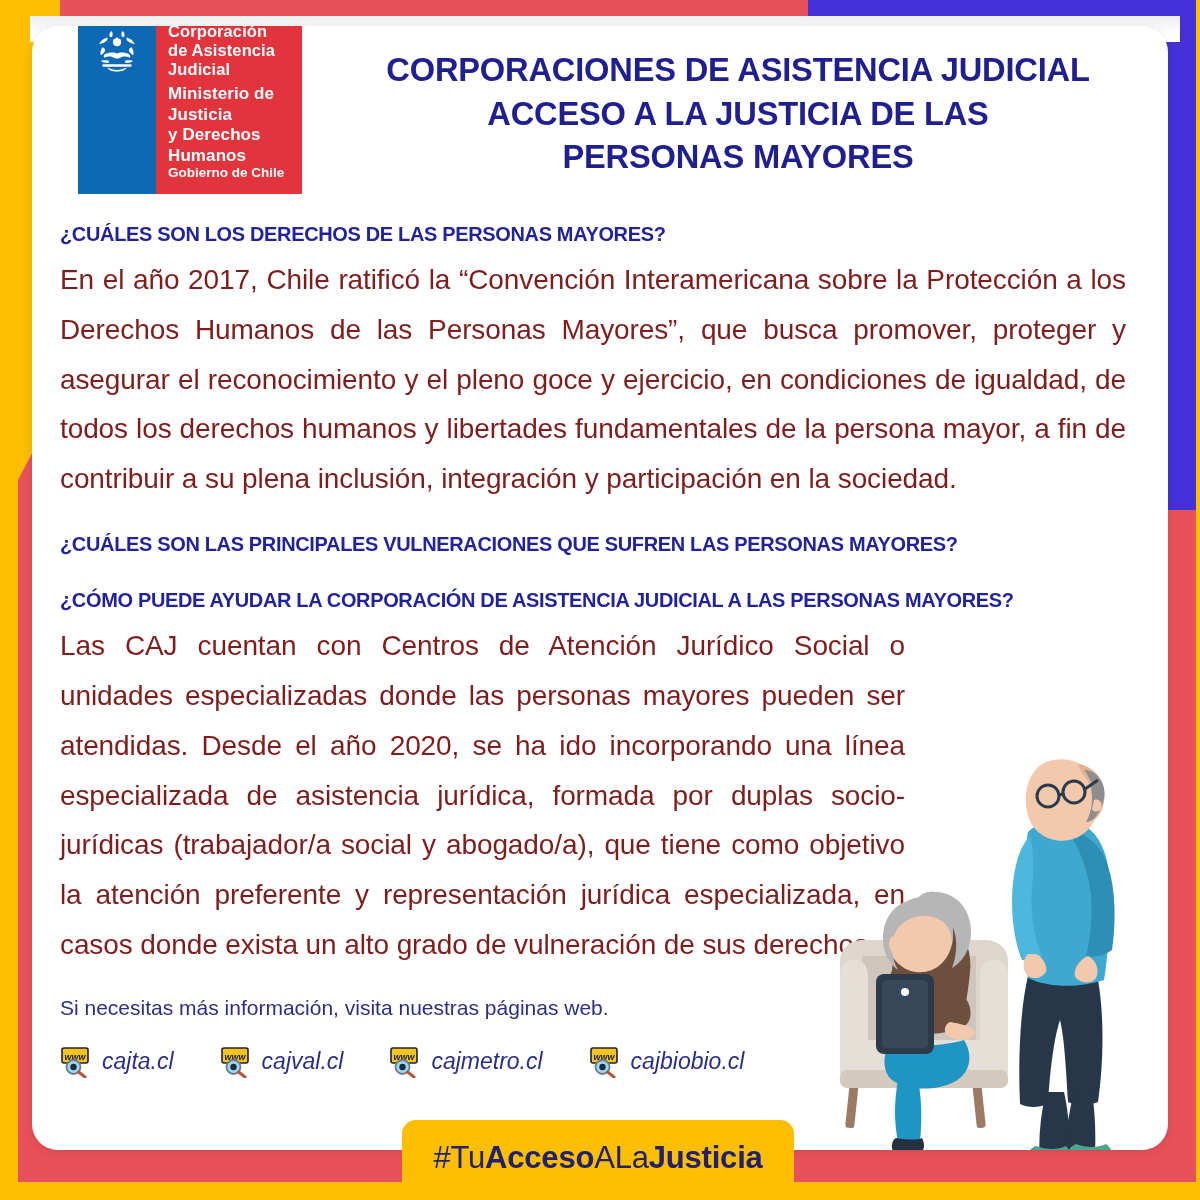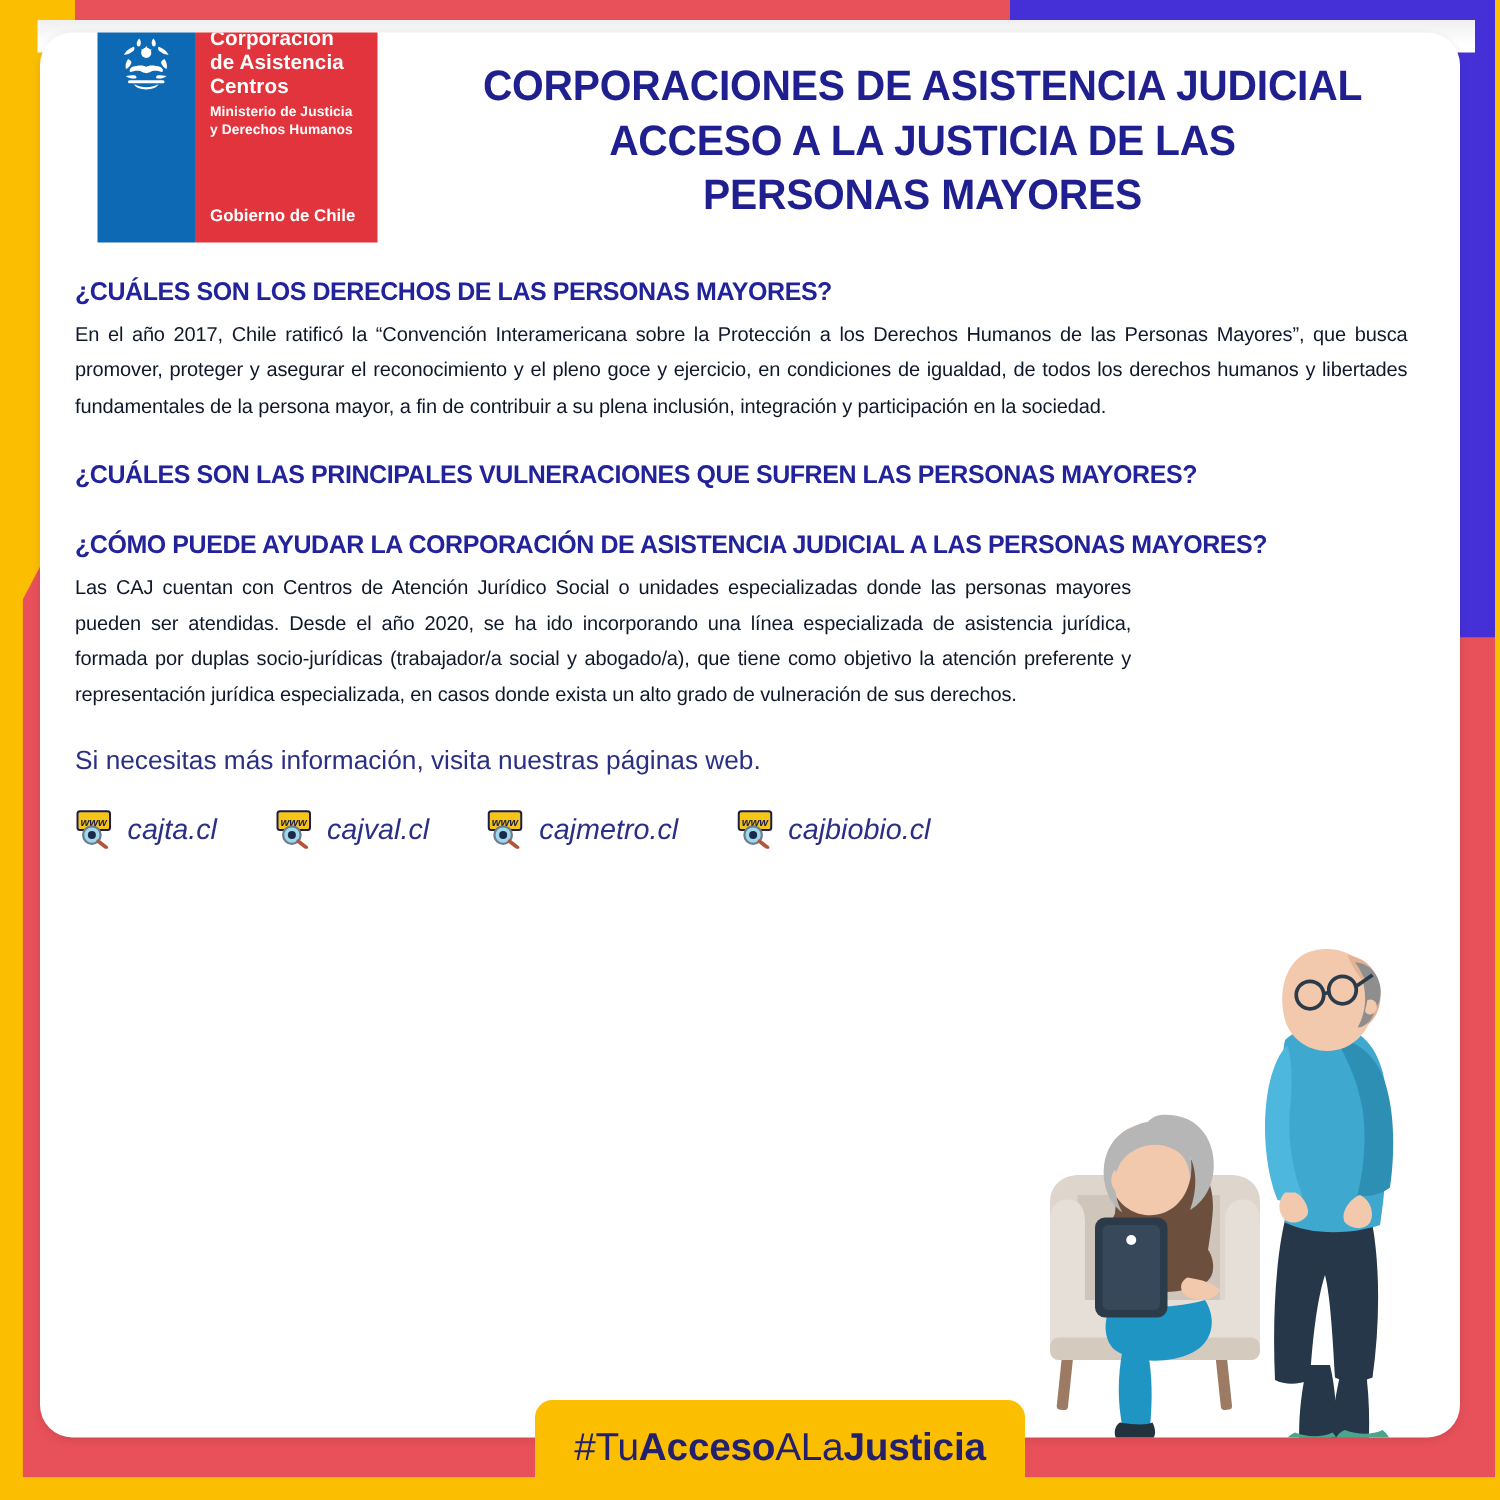--- a/index.html
+++ b/index.html
@@ -74,21 +74,21 @@
     width: 78px; background: #0d69b4;
     display: flex; align-items: flex-start; justify-content: center;
     padding-top: 26px;
   }
   .logo-red {
     flex: 1; background: #e2343c;
     color: #fff; position: relative;
     padding: 22px 6px 0 12px;
   }
   .logo-l1 { font-size: 16.5px; font-weight: 700; line-height: 1.14; letter-spacing: .1px; }
-  .logo-l2 { font-size: 11px; font-weight: 700; line-height: 1.2; margin-top: 6px; letter-spacing: .1px;}
+  .logo-l2 { font-size: 17px; font-weight: 700; line-height: 1.2; margin-top: 6px; letter-spacing: .1px;}
   .logo-l3 { position: absolute; left: 12px; bottom: 14px; font-size: 13.5px; font-weight: 700; }
   .crest { width: 52px; height: 52px; }
 
   .title {
     position: absolute; left: 286px; top: 22px;
     width: 840px;
     text-align: center;
     color: #1f1f8f;
     font-size: 34px;
     font-weight: 700;
@@ -103,22 +103,22 @@
   .qheading {
     color: #22239a;
     font-size: 20.5px;
     font-weight: 700;
     letter-spacing: -0.35px;
     transform: scaleX(.975);
     transform-origin: left center;
     margin-bottom: 9px;
   }
   .ptext {
-    color: #0f172a;
-    font-size: 16px;
+    color: #7f1d1d;
+    font-size: 28px;
     line-height: 1.78;
     text-align: justify;
     letter-spacing: -0.1px;
   }
   .ptext.narrow { width: 845px; }
   .sect { margin-bottom: 26px; }
   .sect.s2 { margin-top: 28px; }
   .sect.s3 { margin-top: 32px; }
 
   .note {
@@ -142,21 +142,21 @@
     position: absolute;
     right: 6px; bottom: -10px;
     width: 330px; height: 420px;
     z-index: 6;
     pointer-events: none;
   }
 
   
   .pill {
     position: absolute;
-    left: 428px; bottom: 4px;
+    left: 402px; bottom: 4px;
     width: 392px; height: 76px;
     background: #fcbe00;
     border-radius: 14px;
     display: flex; align-items: center; justify-content: center;
     z-index: 9;
   }
   .pill-text { font-size: 31px; color: #23216e; letter-spacing: -0.2px; white-space: nowrap; }
   .pill-text .lt { font-weight: 400; }
   .pill-text .bd { font-weight: 700; }
 </style>
@@ -190,21 +190,21 @@
               <path d="M52 43c-3 2-7 3-10 2-1-1 0-3 2-3 3 0 6 0 8 1z"></path>
               <rect x="14" y="47" width="36" height="3" rx="1.5"></rect>
               <path d="M20 51c4 2 8 3 12 3s8-1 12-3c-1 3-6 5-12 5s-11-2-12-5z"></path>
             </g>
           </svg>
         </div>
         <div class="logo-red">
           <div class="logo-l1">
             <div>Corporación</div>
             <div>de Asistencia</div>
-            <div>Centros</div>
+            <div>Judicial</div>
           </div>
           <div class="logo-l2">
             <div>Ministerio de Justicia</div>
             <div>y Derechos Humanos</div>
           </div>
           <div class="logo-l3">Gobierno de Chile</div>
         </div>
       </div>
 
       <div class="title">

